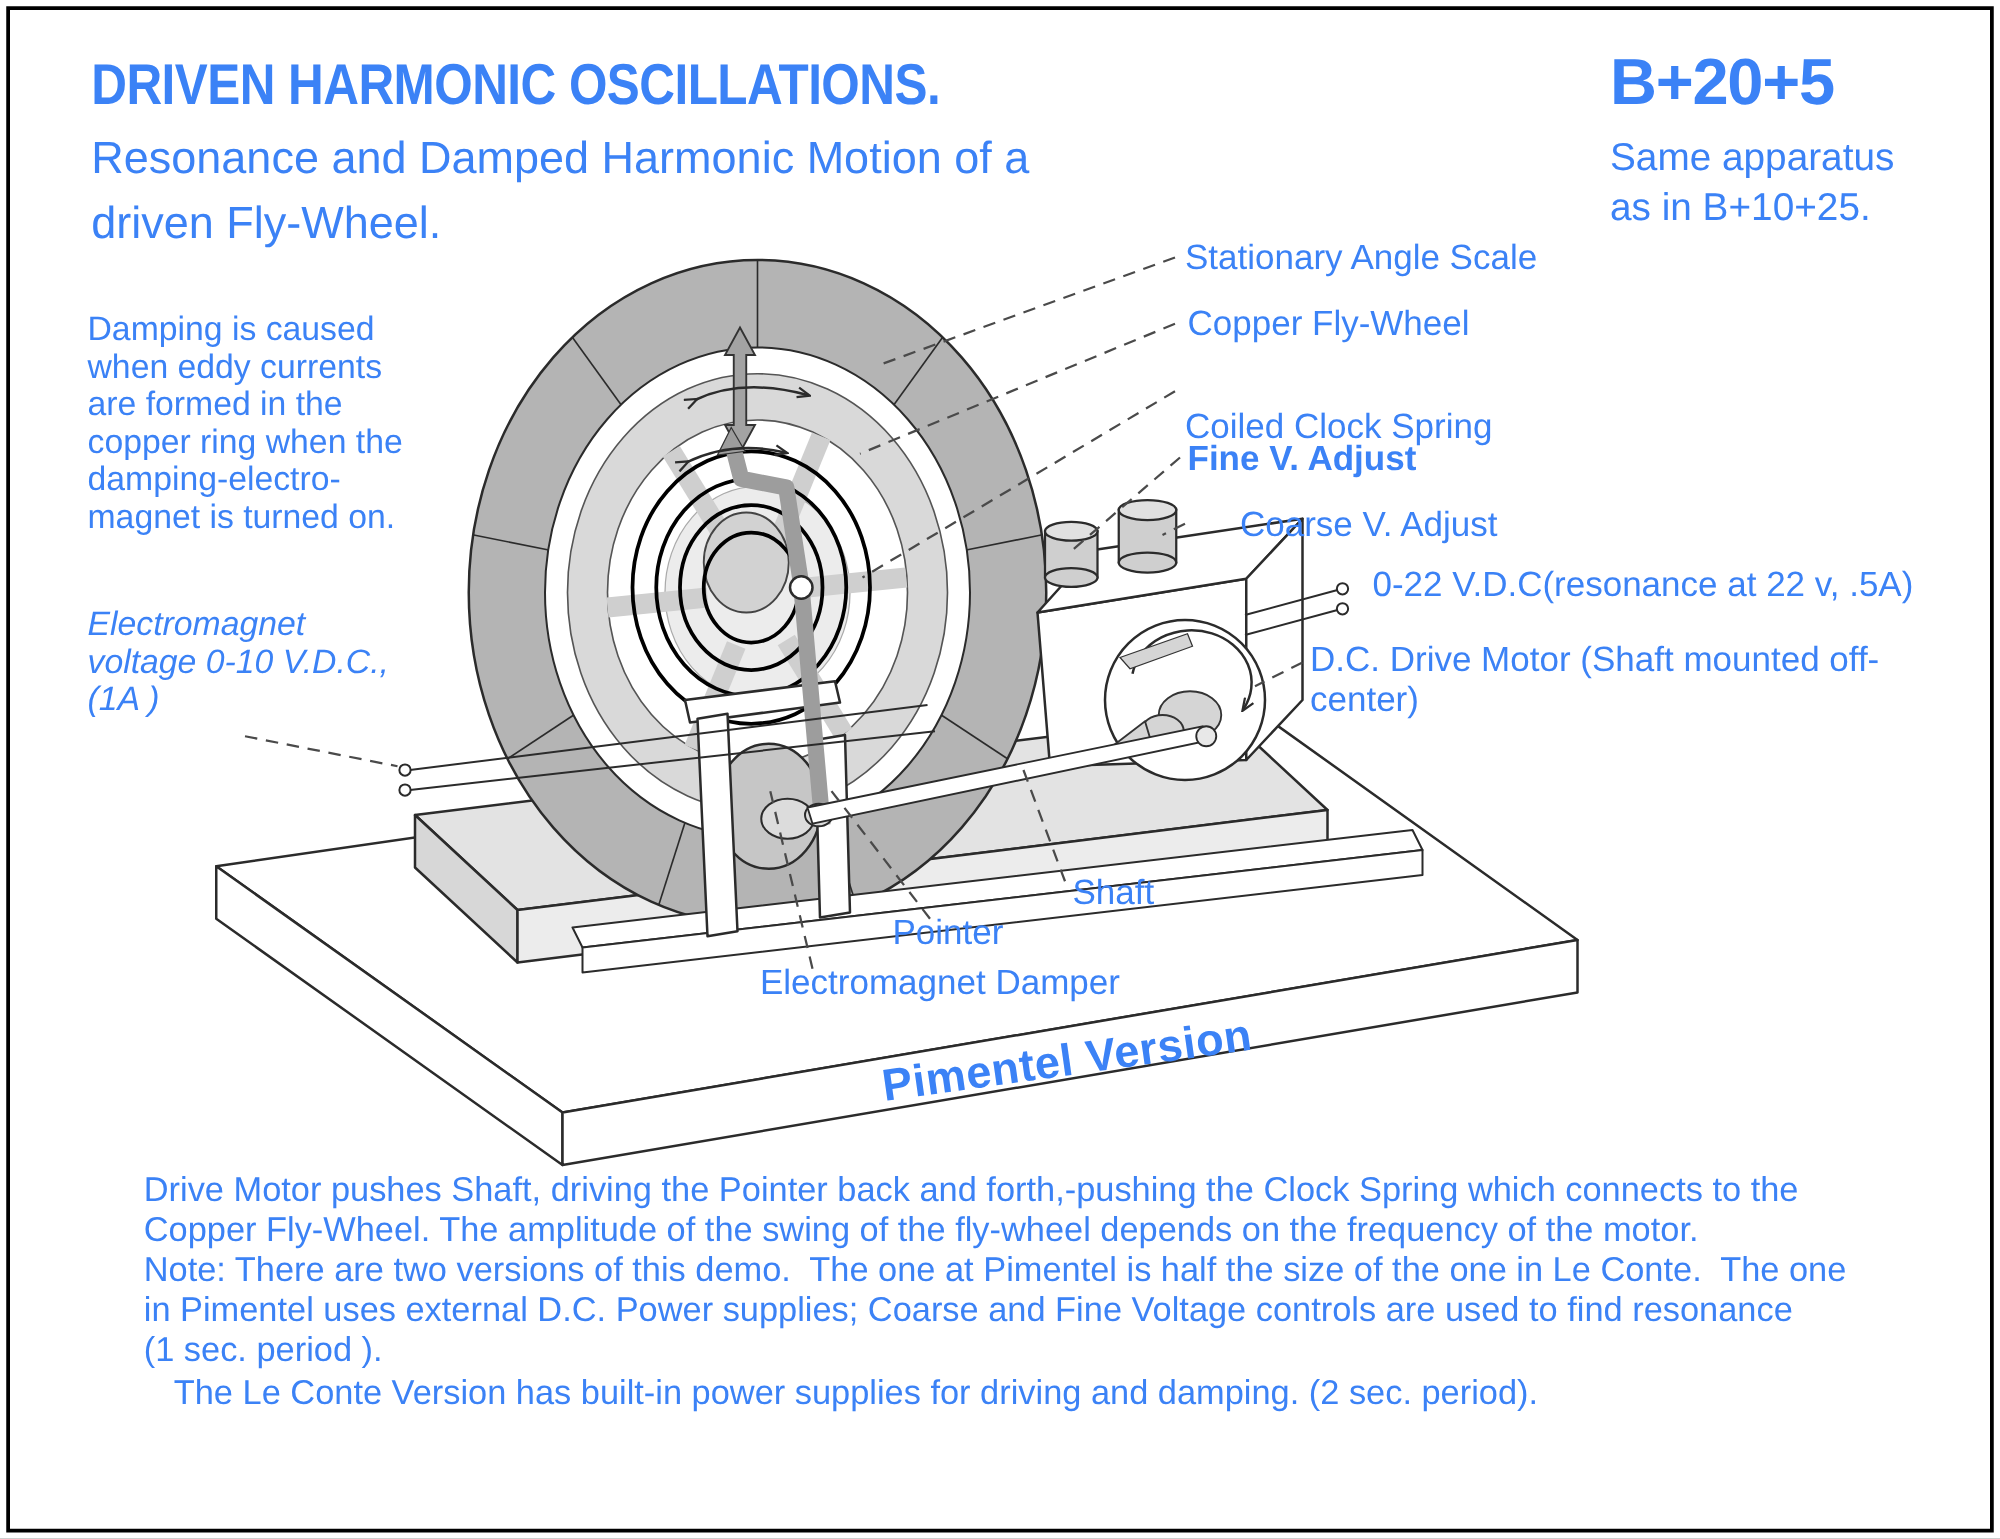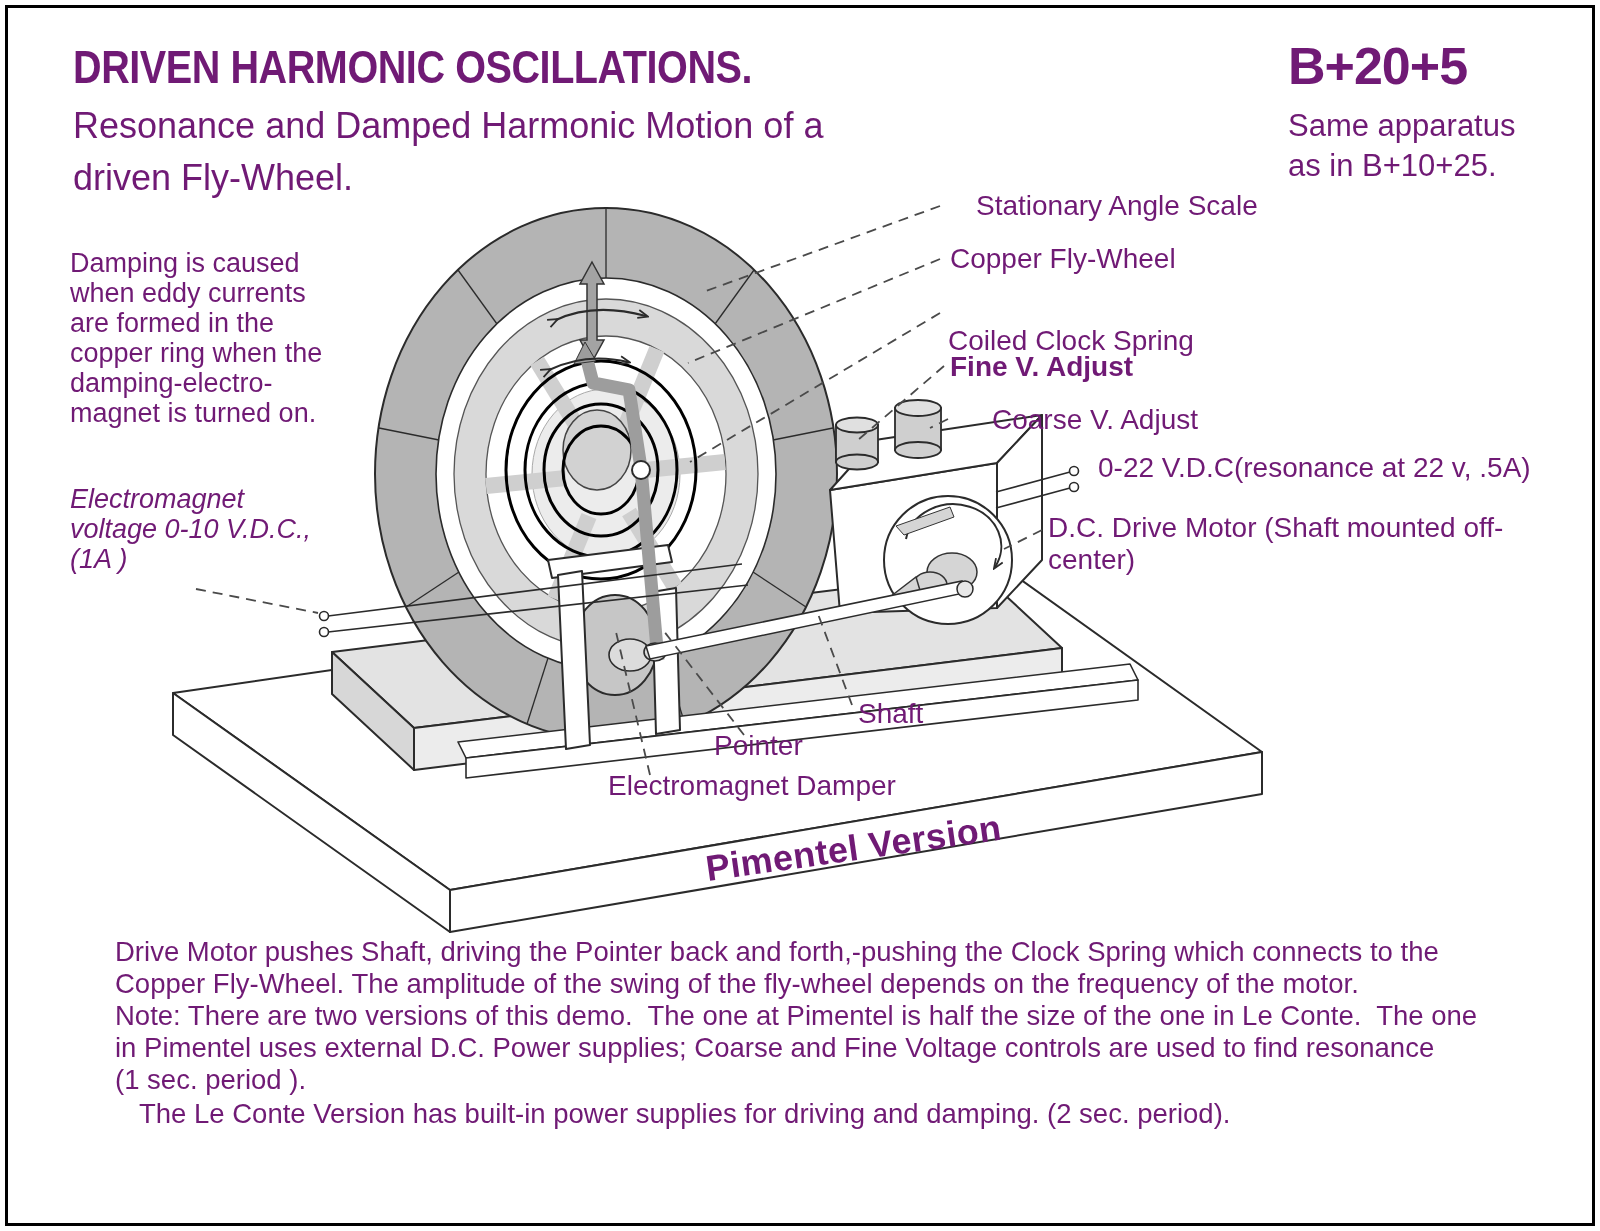--- a/index.html
+++ b/index.html
@@ -1,18 +1,18 @@
 <!DOCTYPE html>
 <html><head>
 <meta charset="utf-8">
 <style>
   html,body{margin:0;padding:0;background:#888;}
   #page{
     position:relative;width:1600px;height:1231px;background:#ffffff;
-    font-family:"Liberation Sans", sans-serif;color:#701a75;overflow:hidden;
+    font-family:"Liberation Sans", sans-serif;color:#3b82f6;overflow:hidden;
   }
   #frame{position:absolute;left:5px;top:5px;right:5px;bottom:5px;border:3px solid #000;pointer-events:none;}
   .abs{position:absolute;}
   .pre{white-space:pre-wrap;}
   .title{font-size:46px;font-weight:bold;letter-spacing:-.5px;white-space:nowrap;
          transform:scaleX(.86);transform-origin:0 0;}
   .code{font-size:52px;font-weight:bold;letter-spacing:-1px;white-space:nowrap;}
   .subtitle{font-size:36px;line-height:52px;}
   .sameapp{font-size:31px;line-height:40px;}
   .note{font-size:27px;line-height:30px;}
@@ -174,21 +174,21 @@
   <div class="abs note pre" style="left:70px;top:248px;width:320px;">Damping is caused
 when eddy currents
 are formed in the
 copper ring when the
 damping-electro-
 magnet is turned on.</div>
   <div class="abs note pre" style="left:70px;top:484px;width:320px;font-style:italic;">Electromagnet
 voltage 0-10 V.D.C.,
 (1A )</div>
 
-  <div class="abs lbl" style="left:948px;top:190px;margin-left:28px;">Stationary Angle Scale</div>
+  <div class="abs lbl" style="left:948px;top:190px;">Stationary Angle Scale</div>
   <div class="abs lbl" style="left:950px;top:243px;">Copper Fly-Wheel</div>
   <div class="abs lbl" style="left:948px;top:297px;margin-top:28px;">Coiled Clock Spring</div>
   <div class="abs lbl" style="left:950px;top:351px;font-weight:bold;">Fine V. Adjust</div>
   <div class="abs lbl" style="left:952px;top:404px;margin-left:40px;">Coarse V. Adjust</div>
   <div class="abs lbl" style="left:1098px;top:452px;">0-22 V.D.C(resonance at 22 v, .5A)</div>
   <div class="abs lbl2 pre" style="left:1048px;top:512px;width:480px;">D.C. Drive Motor (Shaft mounted off-
 center)</div>
 
   <div class="abs lbl" style="left:858px;top:698px;">Shaft</div>
   <div class="abs lbl" style="left:714px;top:730px;">Pointer</div>

